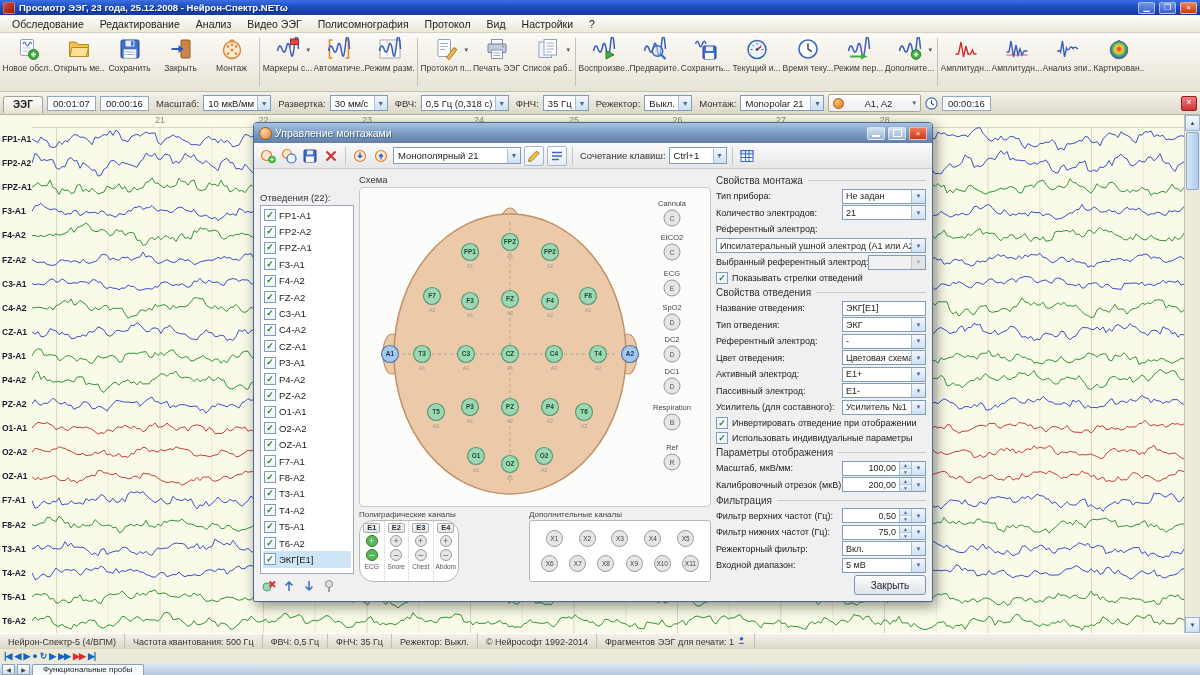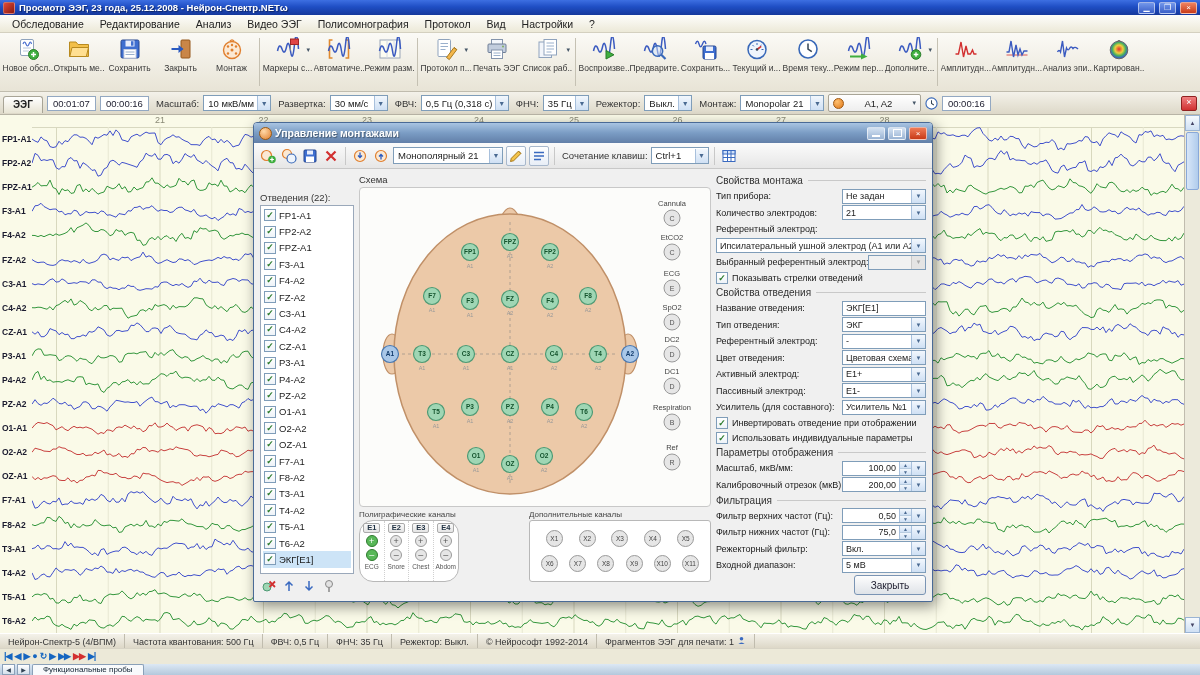--- a/index.html
+++ b/index.html
@@ -61,32 +61,32 @@
   .pb-btn{font-size:9px;font-weight:bold;line-height:1;letter-spacing:-1px;cursor:default}
   .tabstrip{height:11px;background:linear-gradient(#dce8f4,#b4c8dc);display:flex;align-items:flex-end;gap:2px;padding:0 2px;flex:0 0 auto}
   .ts-btn{width:11px;height:9px;font-size:6px;color:#345;background:linear-gradient(#fff,#d4e0ec);border:1px solid #8aa0b8;display:flex;align-items:center;justify-content:center}
   .bottom-tab{background:#f8fafc;border:1px solid #8aa0b8;border-bottom:none;border-radius:2px 2px 0 0;padding:0 10px;font-size:8px;height:10px;line-height:10px;color:#123}
 
   
   .dialog{position:absolute;left:253px;top:122px;width:680px;height:480px;z-index:50;background:#f0f0f0;
           border:1px solid #4a6a96;border-radius:4px 4px 2px 2px;box-shadow:3px 4px 14px rgba(0,0,0,.45);display:flex;flex-direction:column;box-sizing:border-box}
   .dlg-title{height:20px;background:linear-gradient(#a9c4e2,#7a9cc4 50%,#627fa8);border-radius:3px 3px 0 0;display:flex;align-items:center;padding:0 5px;gap:3px;flex:0 0 auto}
   .dlg-title-icon{width:11px;height:11px;border-radius:50%;background:radial-gradient(circle at 35% 30%,#ffd9a8,#e07f2e);border:1px solid #9a5a14}
-  .dlg-title-text{flex:1;color:#fff;font-weight:bold;font-size:10.5px;text-shadow:1px 1px 1px rgba(0,0,0,.4)}
+  .dlg-title-text{flex:1;color:#fff;font-weight:normal;font-size:10.5px;text-shadow:1px 1px 1px rgba(0,0,0,.4)}
   .dcap{width:18px;height:13px;border-radius:2px;border:1px solid #ffffff99;background:linear-gradient(#d4e2f2,#9ab4d4);display:flex;align-items:center;justify-content:center;font-size:8px;color:#fff;box-sizing:border-box}
   .dcap.close{background:linear-gradient(#ef7a55,#c83a18)}
   .dcap .bar{width:8px;height:2px;background:#fff;margin-top:6px}
   .dcap .sq{width:7px;height:6px;border:1.5px solid #fff}
   .dlg-toolbar{height:25px;background:linear-gradient(#fbfbfb,#e6e6e6);border-bottom:1px solid #c8c8c8;display:flex;align-items:center;gap:3px;padding:0 5px;flex:0 0 auto}
   .dtb-btn{width:18px;height:18px;display:flex;align-items:center;justify-content:center}
   .dtb-btn svg{width:16px;height:16px}
   .dtb-btn.framed{border:1px solid #a8b8cc;border-radius:2px;background:linear-gradient(#fff,#e8eef6)}
   .dtb-sep{width:1px;height:18px;background:#c8c8c8;margin:0 2px}
   .dtb-label{font-size:9.5px;color:#333;margin-left:2px}
-  .w120{width:110px;height:17px}
+  .w120{width:128px;height:17px}
   .w64{width:58px;height:17px}
   .dlg-body{flex:1;display:flex;gap:5px;padding:4px 6px 6px;overflow:hidden}
 
   .leads-col{width:94px;display:flex;flex-direction:column;flex:0 0 auto}
   .leads-title{font-size:9.5px;color:#333;margin:19px 0 2px}
   .leads-list{flex:1;background:#fff;border:1px solid #9aa8ba;padding:1px 2px;overflow:hidden}
   .lead-row{display:flex;align-items:center;gap:3px;height:16.4px;font-size:9.5px;color:#1a1a1a;padding-left:1px}
   .lead-row.sel{background:#cde4f7}
   .cb{width:10px;height:10px;border:1px solid #7f9db9;background:linear-gradient(#fff,#eef3f8);font-size:9px;font-weight:bold;color:#2a7a2a;display:flex;align-items:center;justify-content:center;line-height:1;flex:0 0 auto}
   .leads-tools{display:flex;gap:2px;margin-top:3px}

